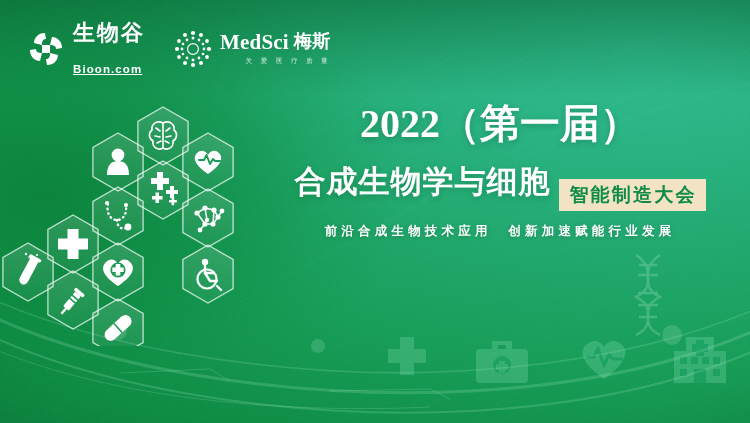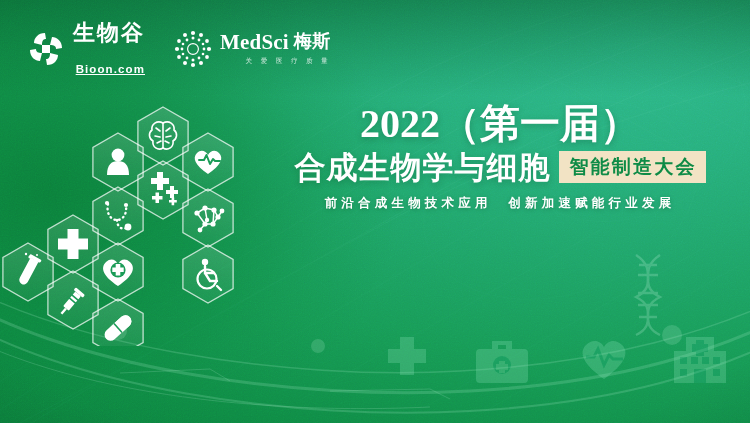--- a/index.html
+++ b/index.html
@@ -70,21 +70,20 @@
   .logo-bioon {
     display: flex;
     align-items: center;
     gap: 7px;
   }
   .logo-bioon .mark { flex: 0 0 auto; }
   .logo-bioon .wordblock {
     display: flex;
     flex-direction: column;
     line-height: 1;
-    text-align: right;
   }
   .logo-bioon .cn {
     color: #ffffff;
     font-size: 22px;
     font-weight: 700;
     letter-spacing: 2px;
     font-family: "DejaVu Sans", "Liberation Sans", sans-serif;
   }
   .logo-bioon .en {
     color: #ffffff;
@@ -187,20 +186,21 @@
   .title-badge {
     background: #f2e3c4;
     color: #0e8b46;
     font-size: 19px;
     font-weight: 700;
     letter-spacing: 2.2px;
     padding: 6px 9px 7px 10px;
     line-height: 1;
     font-family: "DejaVu Sans", "Liberation Sans", sans-serif;
     white-space: nowrap;
+    margin-top: 28px;
   }
   .subtitle {
     color: #ffffff;
     font-size: 12.5px;
     font-weight: 700;
     letter-spacing: 4.2px;
     margin-top: 12px;
     white-space: nowrap;
     font-family: "DejaVu Sans", "Liberation Sans", sans-serif;
     text-shadow: 0 1px 4px rgba(0,50,22,0.28);

